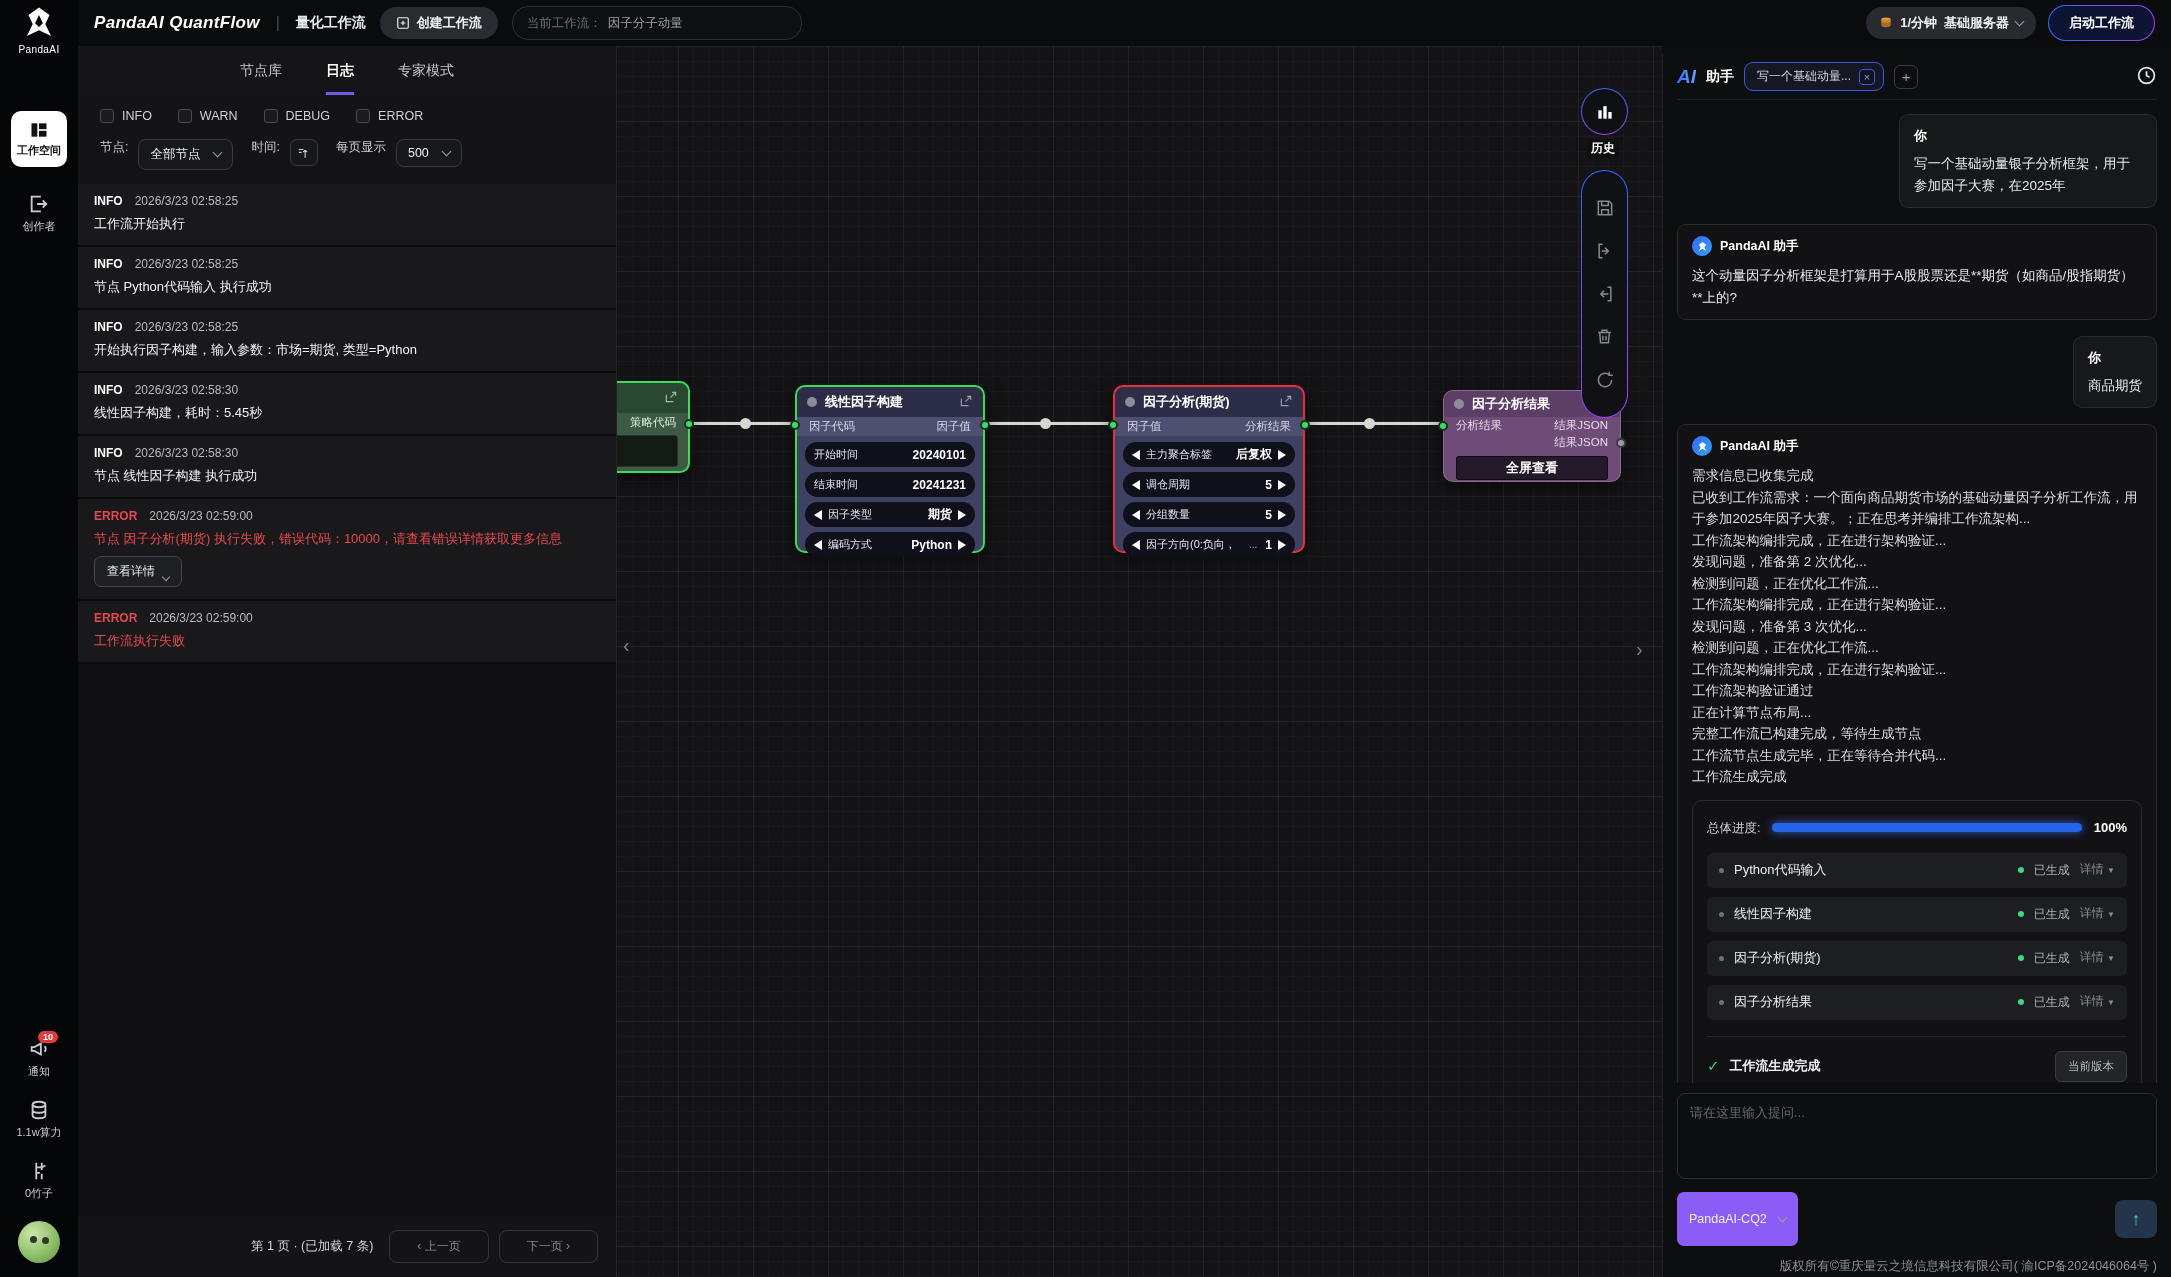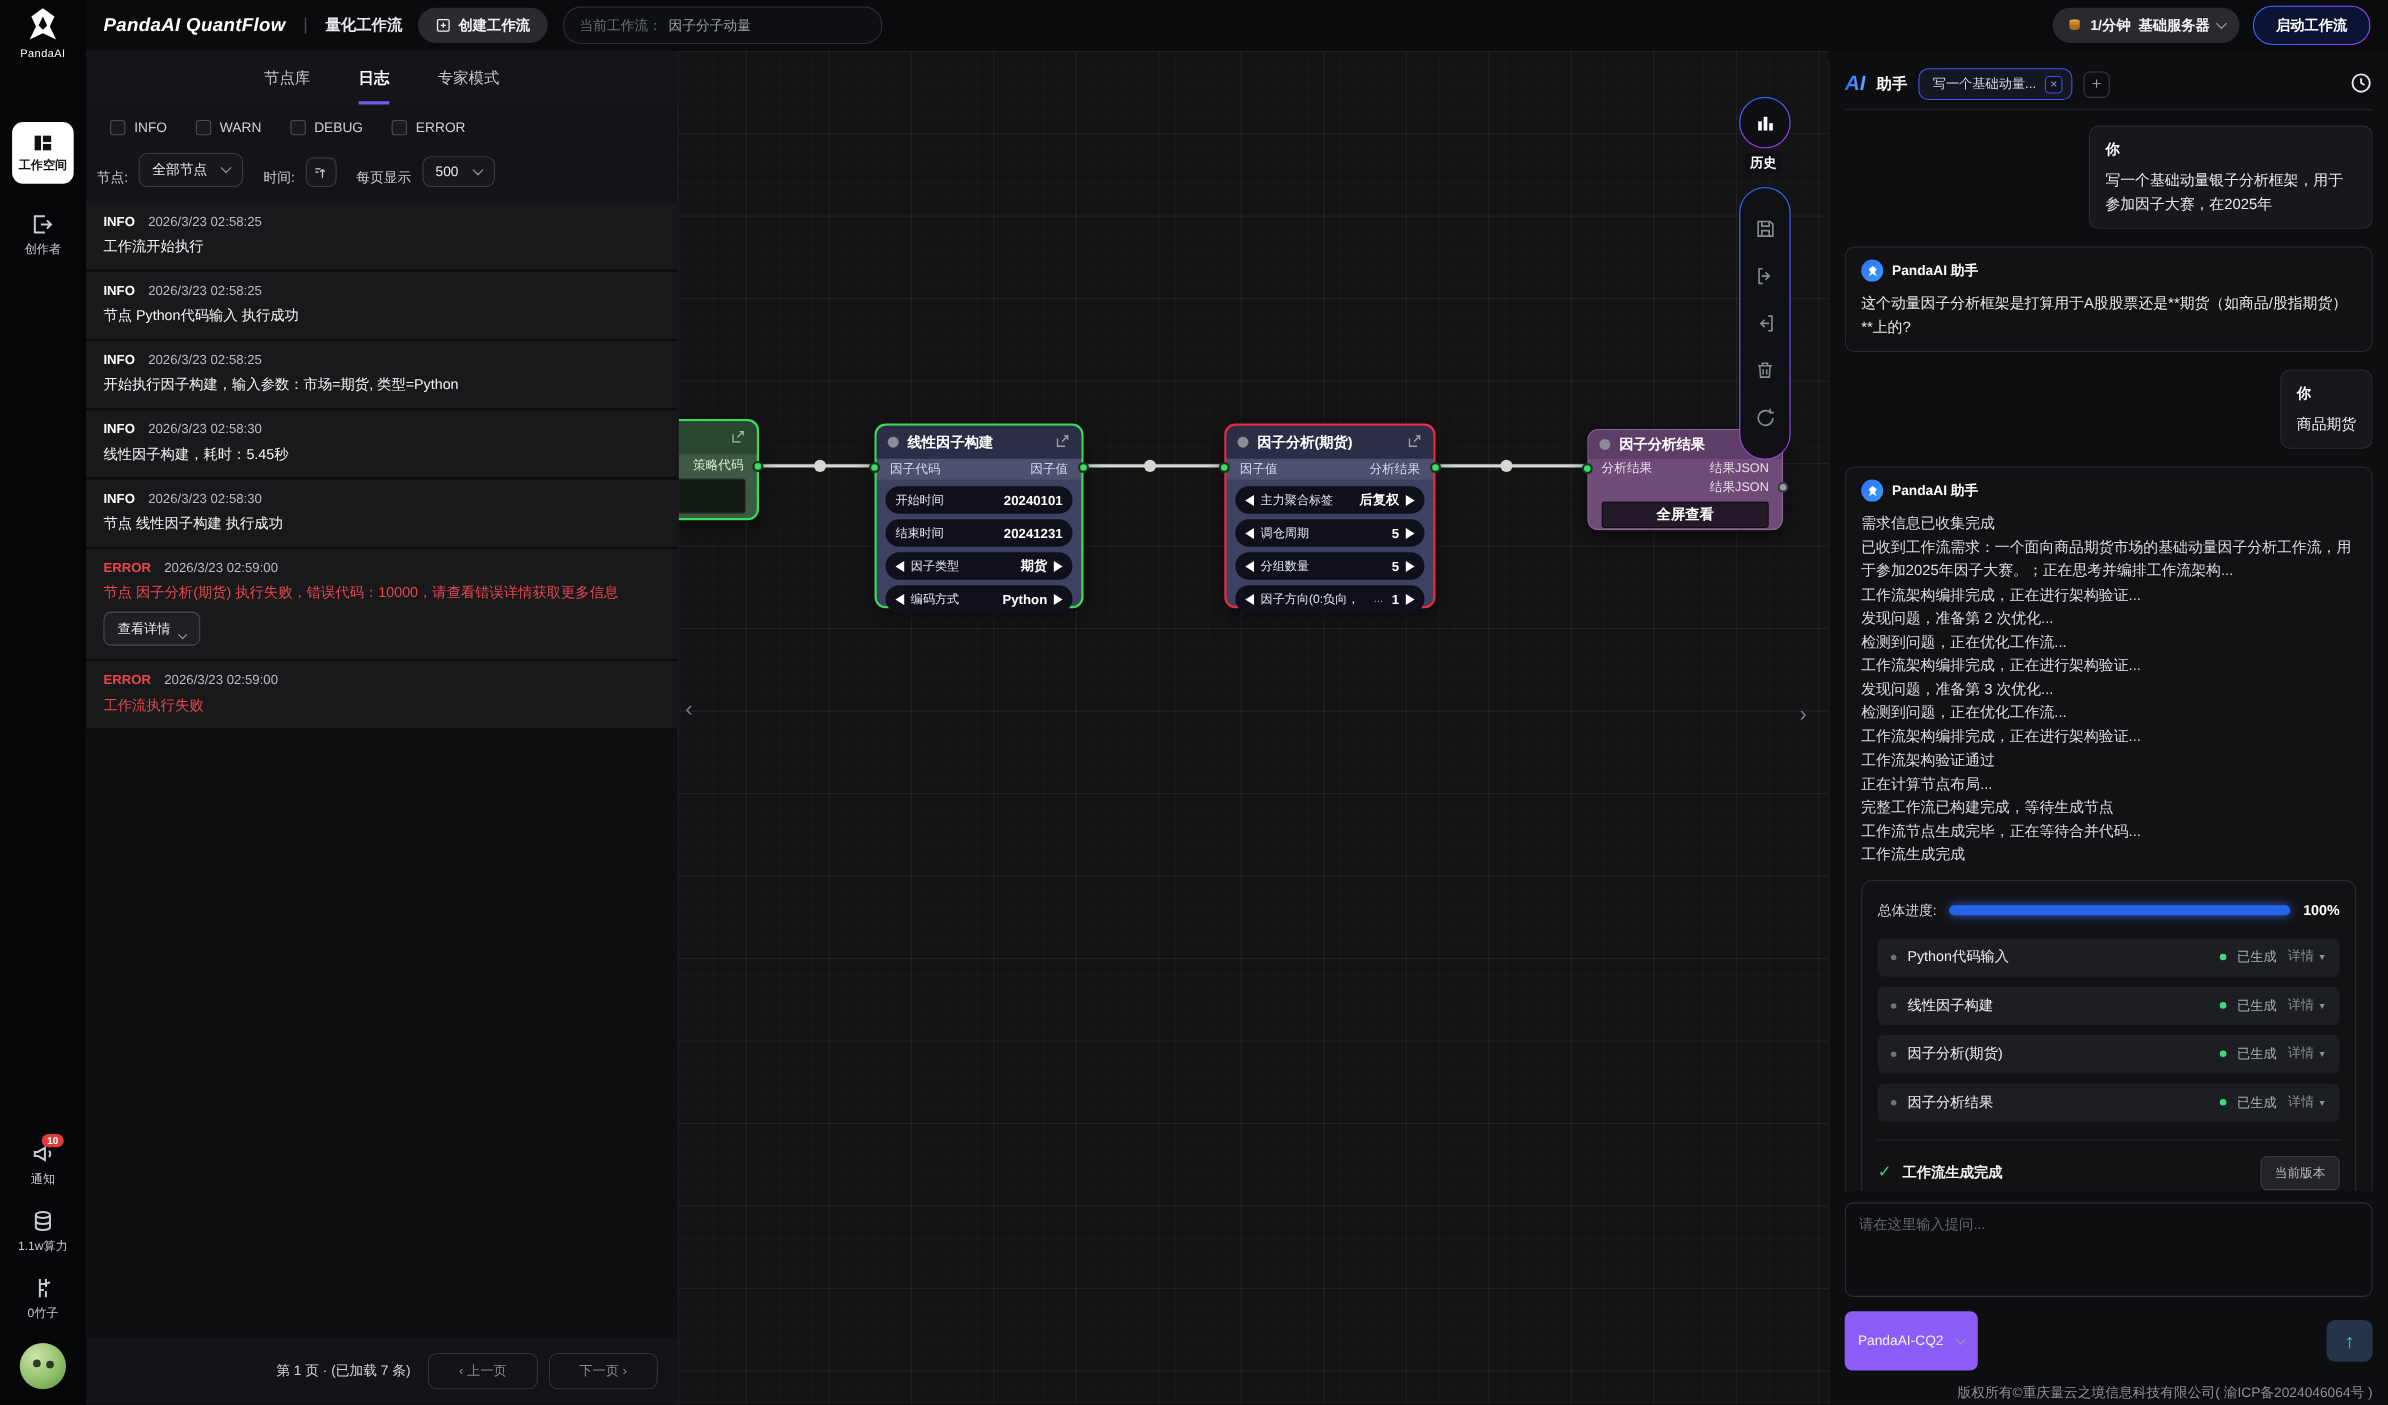--- a/index.html
+++ b/index.html
@@ -45,21 +45,21 @@
 
   
   .logpanel{position:absolute;left:78px;top:46px;width:539px;height:1231px;background:#141418;z-index:10;
         display:flex;flex-direction:column;border-right:1px solid #222327}
   .tabs{display:flex;justify-content:center;gap:44px;padding:16px 0 0;background:#151519}
   .tab{color:#c6c9cf;font-size:14px;padding-bottom:12px;cursor:pointer}
   .tab.active{color:#fff;font-weight:bold;border-bottom:3px solid #6c5ce7}
   .filters{display:flex;gap:26px;padding:14px 22px 4px;align-items:center}
   .cbwrap{display:flex;align-items:center;gap:8px;color:#ced1d7;font-size:12.5px;cursor:pointer}
   .cb{width:14px;height:14px;border:1px solid #4b4c53;border-radius:3px;background:#1a1b1f}
-  .logctl{display:flex;align-items:flex-end;gap:10px;padding:12px 10px 14px;color:#c9ccd2;font-size:12.5px}
+  .logctl{display:flex;align-items:flex-start;gap:10px;padding:12px 22px 14px;color:#c9ccd2;font-size:12.5px}
   .sel{display:flex;align-items:center;gap:14px;border:1px solid #3a3b41;border-radius:8px;background:#17181c;
       padding:6px 11px;color:#eceef1;font-size:12.5px;cursor:pointer}
   .sorticon{border:1px solid #3a3b41;border-radius:7px;background:#17181c;width:28px;height:27px;
       display:flex;align-items:center;justify-content:center;cursor:pointer}
   .loglist{flex:1;background:#0f0f12;margin:0;overflow:hidden}
   .logrow{background:#19191c;border-bottom:2px solid #0c0c0e;padding:10px 16px 12px}
   .logrow .l1{display:flex;gap:12px;align-items:baseline}
   .lvl{font-size:12px;font-weight:bold;color:#fff}
   .lvl.err{color:#e5484d}
   .ltime{font-size:12px;color:#b9bbc1}

